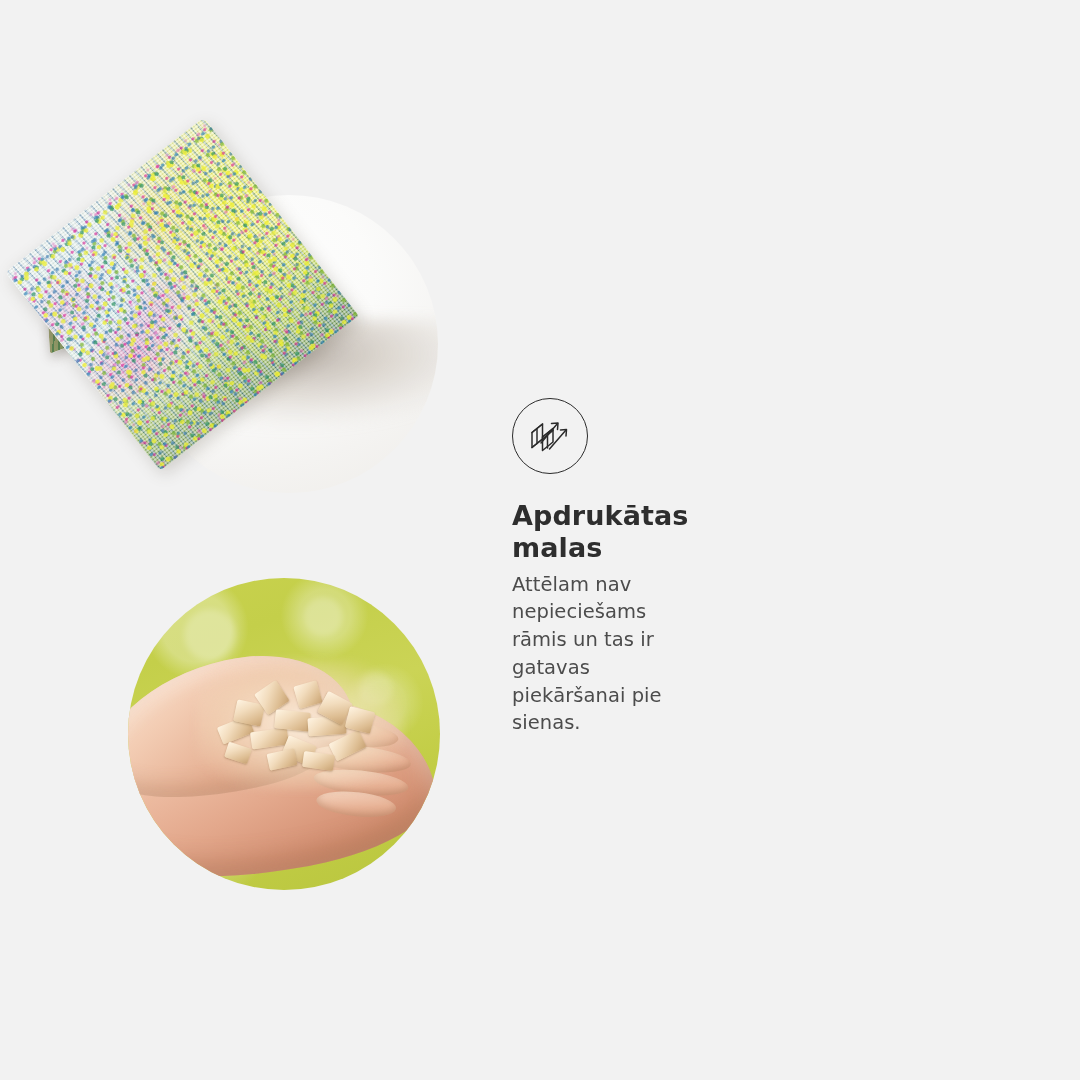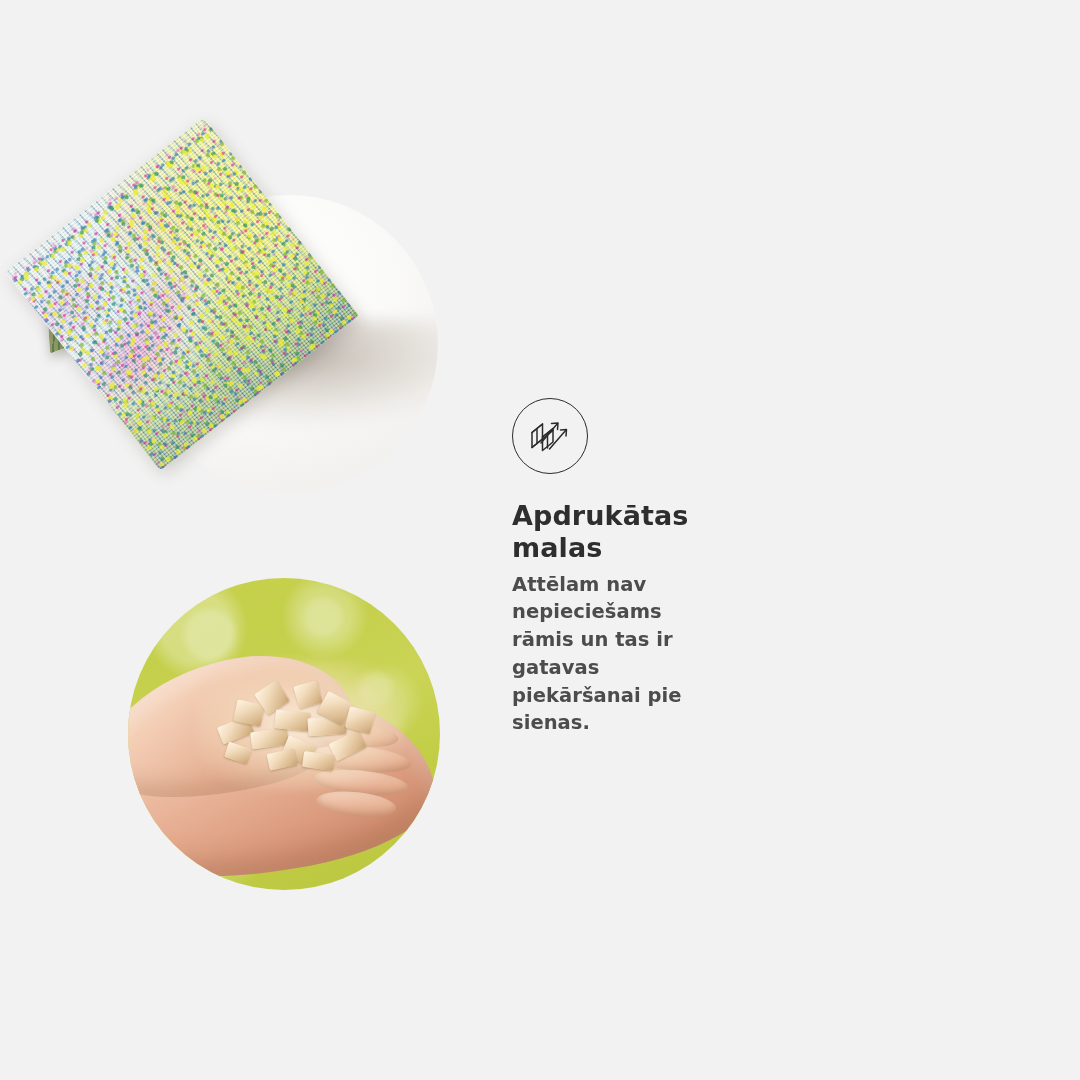--- a/index.html
+++ b/index.html
@@ -170,21 +170,21 @@
     display:flex;align-items:center;justify-content:center;
     box-sizing:border-box;
   }
   .feature-title{
     margin:26px 0 0 0;
     font-size:27px;font-weight:700;color:#2e2e2e;
     letter-spacing:.1px;line-height:1.2;
   }
   .feature-desc{
     margin:6px 0 0 0;
-    font-size:19.5px;font-weight:700;color:#4c4c4c;
+    font-size:19.5px;font-weight:400;color:#4c4c4c;
     line-height:1.42;max-width:482px;letter-spacing:.05px;
   }
 </style>
 </head>
 <body>
 
 <div class="page">
 
   <div class="feature feature-1">
     <div class="media" style="width:512px;height:360px;">

